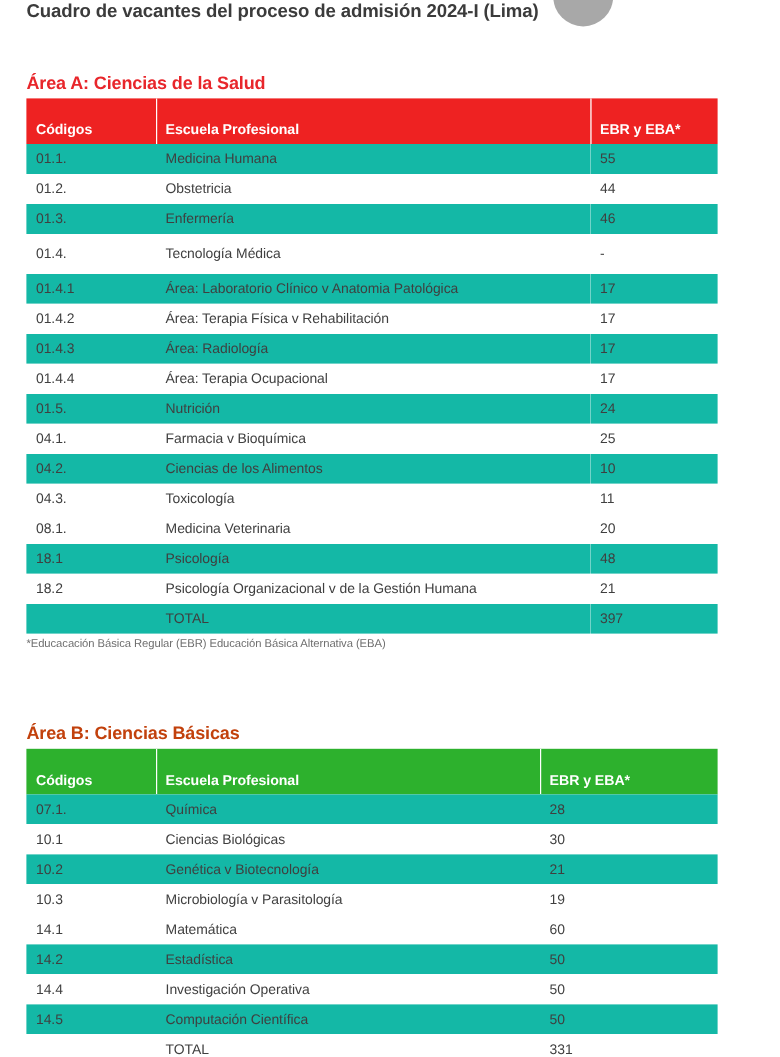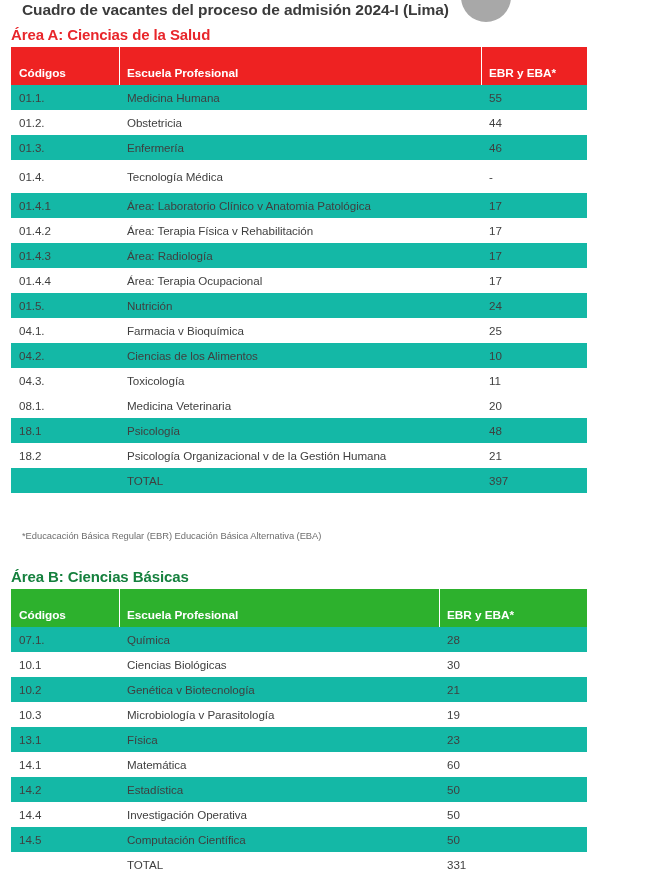--- a/index.html
+++ b/index.html
@@ -36,32 +36,33 @@
     left: 22px;
     top: 1px;
     font-size: 15.5px;
     font-weight: bold;
     color: #3b3b3b;
     letter-spacing: -0.1px;
     white-space: nowrap;
   }
   .section {
     position: absolute;
-    left: 11px;
+    left: 22px;
     width: 576px;
+    margin-top: 35px;
   }
   .section-title {
     font-size: 15px;
     font-weight: bold;
     letter-spacing: -0.1px;
     margin: 0 0 4px 0;
     white-space: nowrap;
   }
   .section-a .section-title { color: #e8262b; }
-  .section-b .section-title { color: #15803d; }
+  .section-b .section-title { color: #c2410c; }
 
   table.vac {
     border-collapse: collapse;
     width: 576px;
     table-layout: fixed;
     font-size: 11.6px;
   }
   table.vac col.c-code  { width: 108px; }
   table.vac col.c-name  { width: 362px; }
   table.vac col.c-val   { width: 106px; }
@@ -247,25 +248,20 @@
           <tr class="stripe">
             <td>10.2</td>
             <td>Genética v Biotecnología</td>
             <td>21</td>
           </tr>
           <tr class="plain">
             <td>10.3</td>
             <td>Microbiología v Parasitología</td>
             <td>19</td>
           </tr>
-          <tr class="stripe">
-            <td>13.1</td>
-            <td>Física</td>
-            <td>23</td>
-          </tr>
           <tr class="plain">
             <td>14.1</td>
             <td>Matemática</td>
             <td>60</td>
           </tr>
           <tr class="stripe">
             <td>14.2</td>
             <td>Estadística</td>
             <td>50</td>
           </tr>

